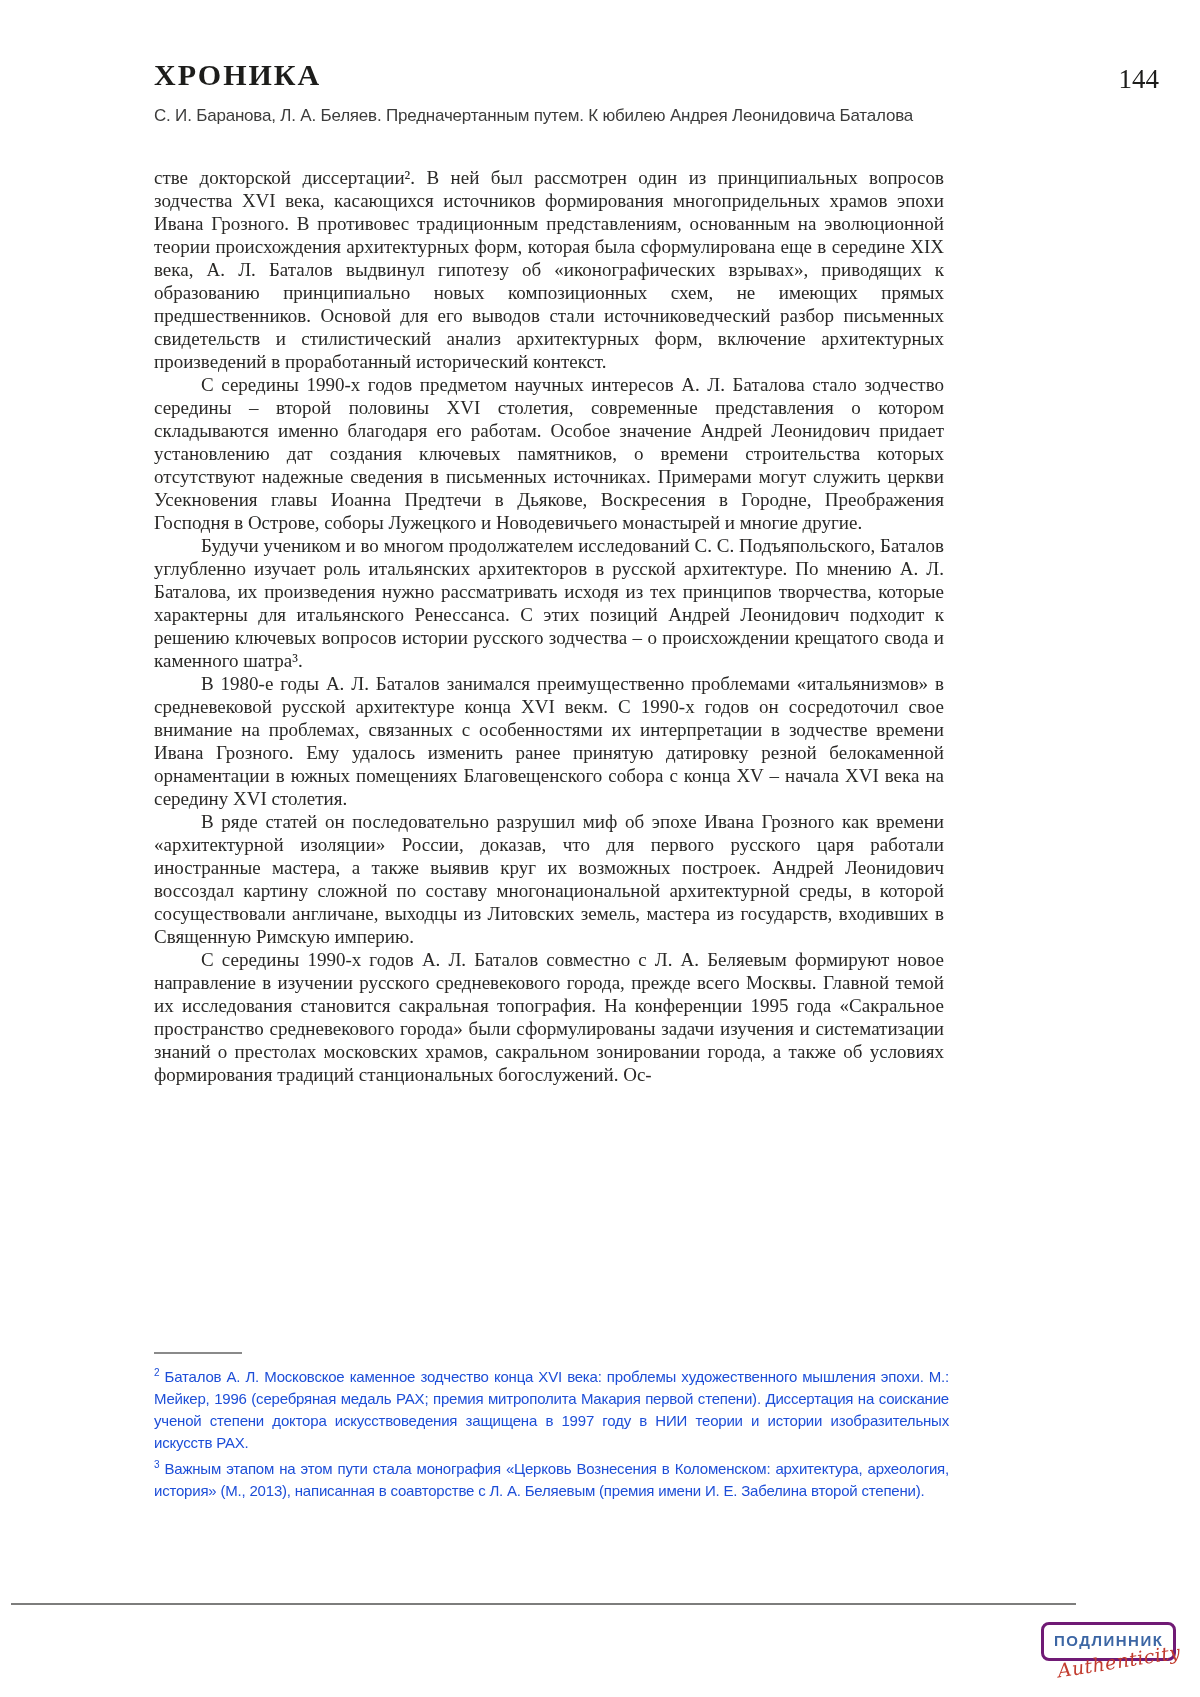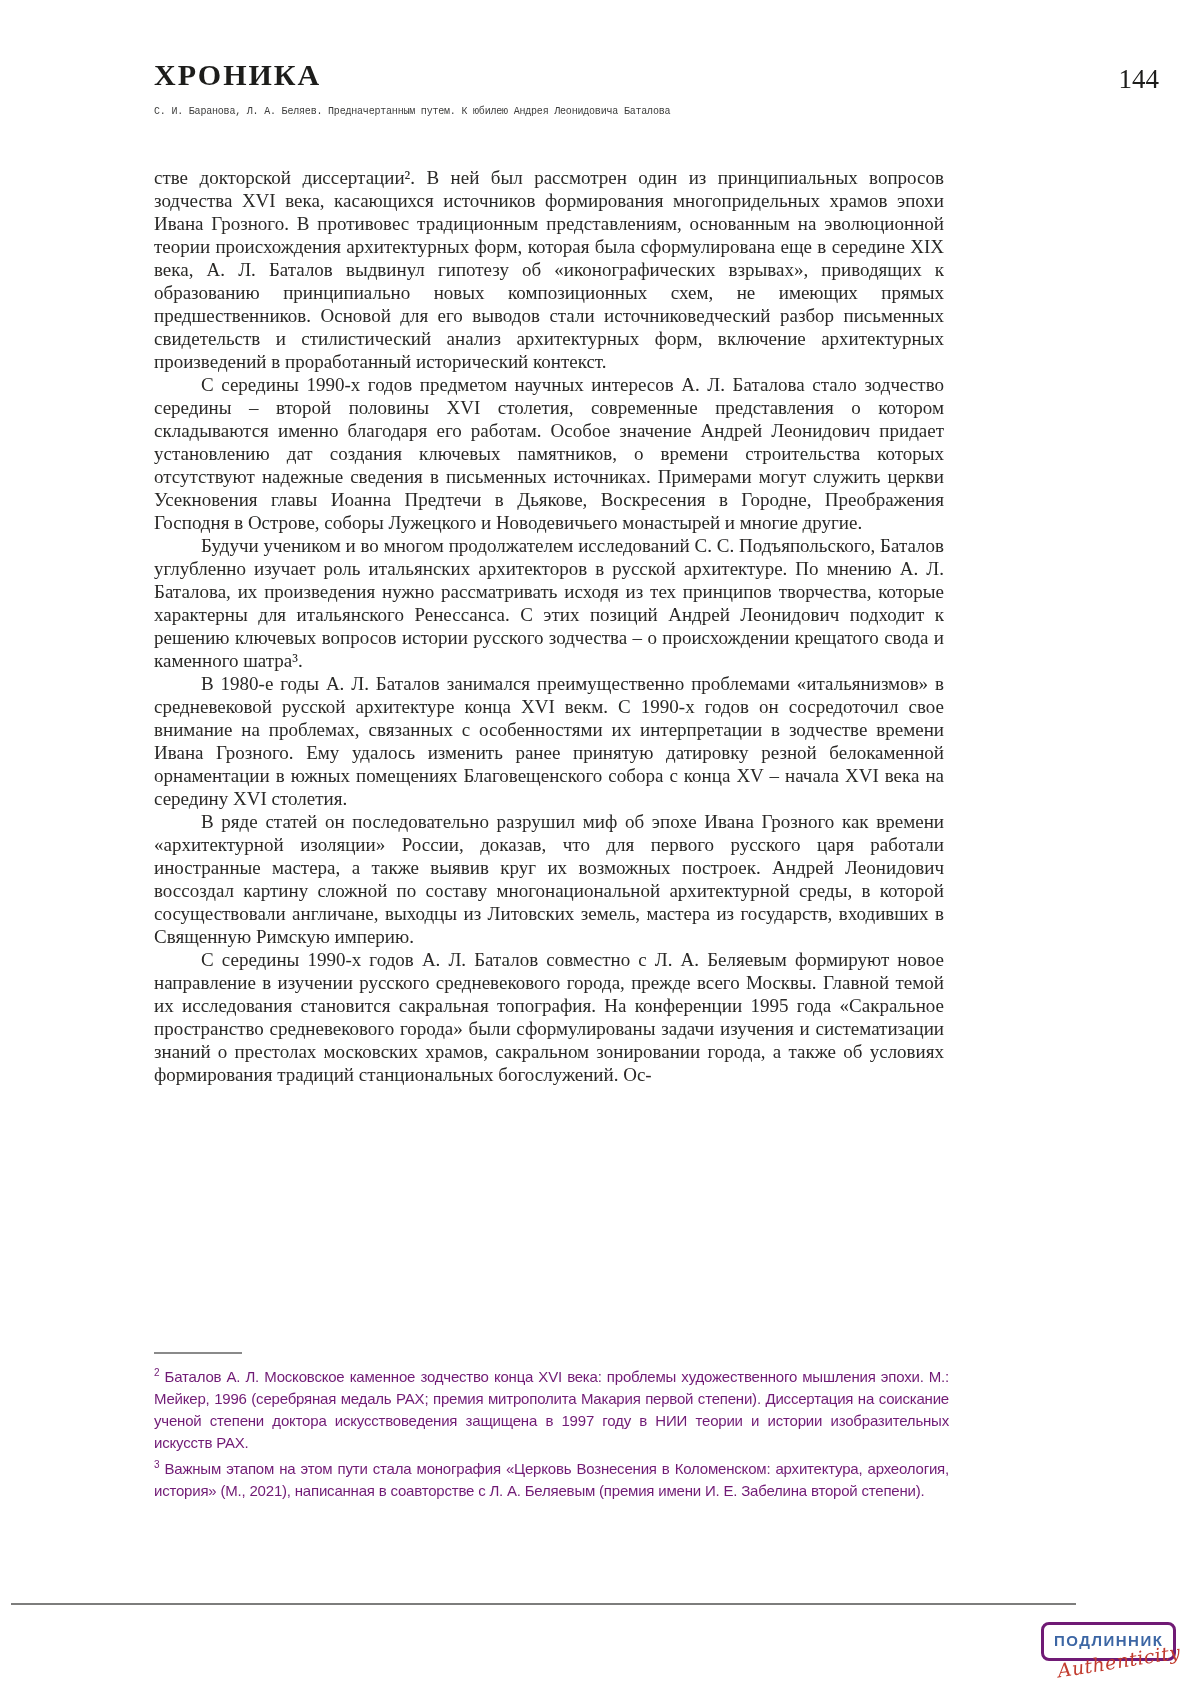--- a/index.html
+++ b/index.html
@@ -30,22 +30,22 @@
     right: 52px;
     top: 64px;
     font-size: 27px;
     color: #1d1d1b;
   }
   .byline {
     position: absolute;
     left: 143px;
     top: 106px;
     width: 820px;
-    font-family: Liberation Mono, monospace;
-    font-size: 10px;
+    font-family: Liberation Sans, sans-serif;
+    font-size: 17px;
     letter-spacing: -0.2px;
     color: #3c3c3b;
   }
 
   
   .article-body {
     position: absolute;
     left: 143px;
     top: 166px;
     width: 790px;
@@ -61,21 +61,21 @@
   .footnotes {
     position: absolute;
     left: 143px;
     top: 1352px;
     width: 795px;
     font-family: "Liberation Sans", sans-serif;
     font-size: 15px;
     line-height: 22px;
     letter-spacing: -0.2px;
     text-align: justify;
-    color: #701a75;
+    color: #1d4ed8;
   }
   .fn-rule {
     width: 88px;
     height: 2px;
     background: #8a8a8a;
     margin-bottom: 12px;
   }
   .fn { margin: 0 0 4px 0; }
   .fn sup { font-size: 10px; line-height: 0; }
 
@@ -162,21 +162,21 @@
     <p class="indent">С середины 1990-х годов предметом научных интересов А. Л. Баталова стало зодчество середины – второй половины XVI столетия, современные представления о котором складываются именно благодаря его работам. Особое значение Андрей Леонидович придает установлению дат создания ключевых памятников, о времени строительства которых отсутствуют надежные сведения в письменных источниках. Примерами могут служить церкви Усекновения главы Иоанна Предтечи в Дьякове, Воскресения в Городне, Преображения Господня в Острове, соборы Лужецкого и Новодевичьего монастырей и многие другие.</p>
     <p class="indent">Будучи учеником и во многом продолжателем исследований С. С. Подъяпольского, Баталов углубленно изучает роль итальянских архитекторов в русской архитектуре. По мнению А. Л. Баталова, их произведения нужно рассматривать исходя из тех принципов творчества, которые характерны для итальянского Ренессанса. С этих позиций Андрей Леонидович подходит к решению ключевых вопросов истории русского зодчества – о происхождении крещатого свода и каменного шатра³.</p>
     <p class="indent">В 1980-е годы А. Л. Баталов занимался преимущественно проблемами «итальянизмов» в средневековой русской архитектуре конца XVI векм. С 1990-х годов он сосредоточил свое внимание на проблемах, связанных с особенностями их интерпретации в зодчестве времени Ивана Грозного. Ему удалось изменить ранее принятую датировку резной белокаменной орнаментации в южных помещениях Благовещенского собора с конца XV – начала XVI века на середину XVI столетия.</p>
     <p class="indent">В ряде статей он последовательно разрушил миф об эпохе Ивана Грозного как времени «архитектурной изоляции» России, доказав, что для первого русского царя работали иностранные мастера, а также выявив круг их возможных построек. Андрей Леонидович воссоздал картину сложной по составу многонациональной архитектурной среды, в которой сосуществовали англичане, выходцы из Литовских земель, мастера из государств, входивших в Священную Римскую империю.</p>
     <p class="indent">С середины 1990-х годов А. Л. Баталов совместно с Л. А. Беляевым формируют новое направление в изучении русского средневекового города, прежде всего Москвы. Главной темой их исследования становится сакральная топография. На конференции 1995 года «Сакральное пространство средневекового города» были сформулированы задачи изучения и систематизации знаний о престолах московских храмов, сакральном зонировании города, а также об условиях формирования традиций станциональных богослужений. Ос-</p>
   </div>
 
   <div class="footnotes">
     <div class="fn-rule"></div>
     <p class="fn"><sup>2</sup> <span>Баталов А. Л. Московское каменное зодчество конца XVI века: проблемы художественного мышления эпохи. М.: Мейкер, 1996 (серебряная медаль РАХ; премия митрополита Макария первой степени). Диссертация на соискание ученой степени доктора искусствоведения защищена в 1997 году в НИИ теории и истории изобразительных искусств РАХ.</span></p>
-    <p class="fn"><sup>3</sup> <span>Важным этапом на этом пути стала монография «Церковь Вознесения в Коломенском: архитектура, археология, история» (М., 2021), написанная в соавторстве с Л. А. Беляевым (премия имени И. Е. Забелина второй степени).</span></p>
+    <p class="fn"><sup>3</sup> <span>Важным этапом на этом пути стала монография «Церковь Вознесения в Коломенском: архитектура, археология, история» (М., 2013), написанная в соавторстве с Л. А. Беляевым (премия имени И. Е. Забелина второй степени).</span></p>
   </div>
 
   <div class="footer-rule"></div>
 
   <div class="footer-line">
     <span class="journal-name">ПОДЛИННИК.</span>
     <span class="journal-sub">Вопросы атрибуции и реставрации</span>
     <span class="issue">2025 | 3</span>
   </div>
 

